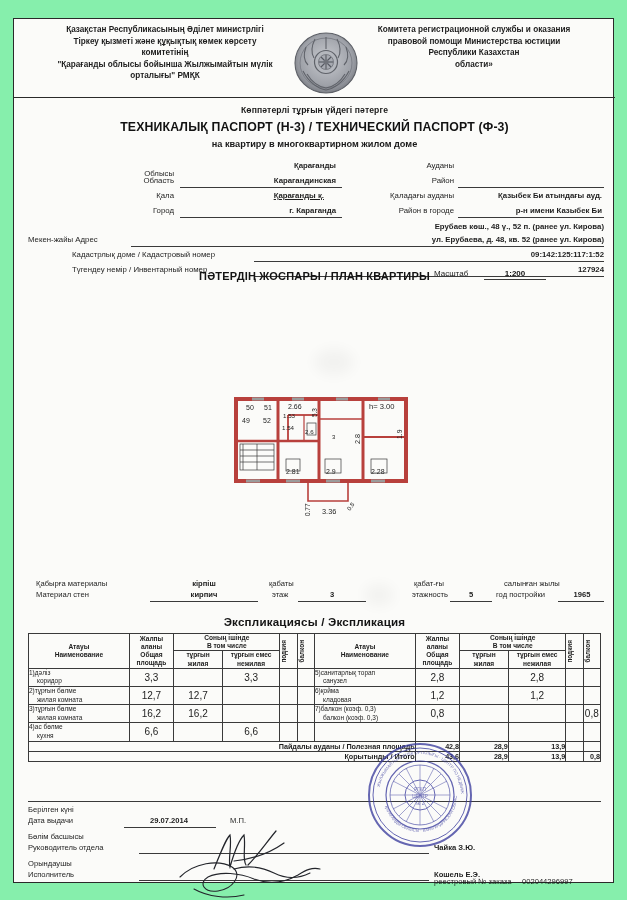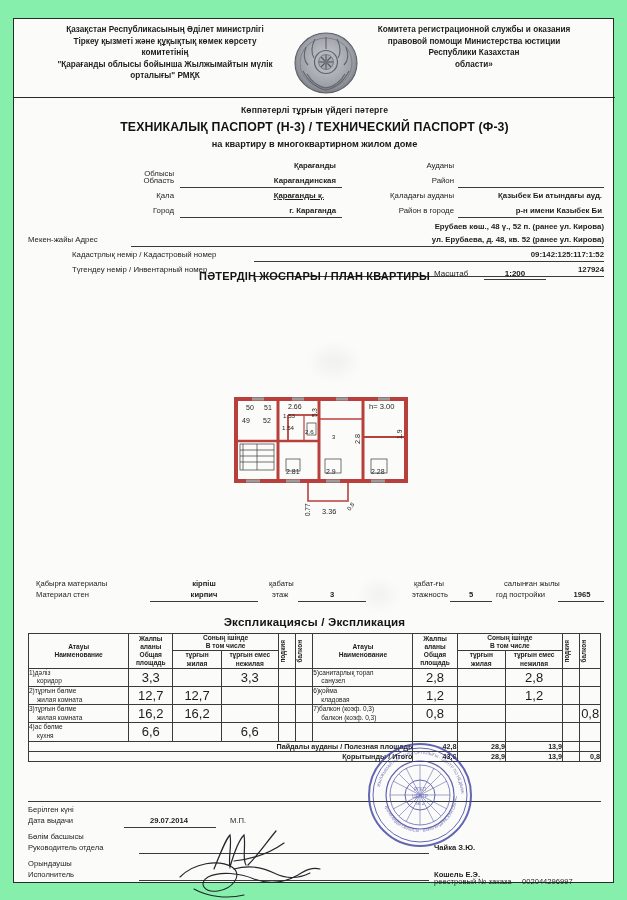--- a/index.html
+++ b/index.html
@@ -47,21 +47,21 @@
   .exp-title{position:absolute;left:0;top:596px;width:601px;text-align:center;
     font-size:11.6px;font-weight:bold;color:#141414;letter-spacing:.2px;}
   .tbl{position:absolute;left:14px;top:614px;width:573px;
     border-collapse:collapse;font-size:6.6px;color:#1d1d1d;}
   .tbl td,.tbl th{border:0.9px solid #3a3a3a;padding:0;vertical-align:middle;}
   .th{text-align:center;font-weight:bold;font-size:6.6px;line-height:8.2px;padding:2px 1px;}
   .vert{writing-mode:vertical-rl;transform:rotate(180deg);white-space:nowrap;
     font-weight:bold;font-size:6.4px;text-align:center;padding:2px 0;}
   .nm{padding:2px 3px;line-height:8.6px;font-size:6.5px;}
   .nm .ln2{padding-left:8px;}
-  .num{text-align:center;font-size:13px;}
+  .num{text-align:center;font-size:10px;}
   .tot{text-align:right;font-weight:bold;font-size:7.2px;padding:1px 5px;}
   .totv{text-align:right;font-weight:bold;font-size:7.2px;}
 
   .sign{position:absolute;left:0;top:786px;width:601px;font-size:7.6px;color:#1d1d1d;}
   .sign .k{position:absolute;white-space:nowrap;line-height:10.4px;}
   .sign .v{position:absolute;font-weight:bold;white-space:nowrap;}
   .sign .nmr{position:absolute;font-weight:bold;white-space:nowrap;font-size:7.6px;}
   .sign .reg{position:absolute;font-size:7.6px;white-space:nowrap;}
   .sep-line{position:absolute;left:14px;width:573px;border-top:1px solid #3a3a3a;height:0;}
 
@@ -167,21 +167,21 @@
       <div class="frow" style="height:13px;">
         <span class="val" style="left:380px;top:1px;width:210px;">Ерубаев көш., 48 ү., 52 п. (ранее ул. Кирова)</span>
       </div>
       <div class="frow" style="height:15px;">
         <span class="lbl" style="left:14px;top:1px;width:105px;text-align:left;">Мекен-жайы Адрес</span>
         <span class="val" style="left:380px;top:1px;width:210px;">ул. Ерубаева, д. 48, кв. 52 (ранее ул. Кирова)</span>
         <span class="uline" style="left:117px;top:12px;width:473px;"></span>
       </div>
 
       <div class="frow" style="height:15px;">
-        <span class="lbl" style="left:58px;top:1px;width:180px;text-align:left;">Кадастрлық немір / Кадастровый номер</span>
+        <span class="lbl" style="left:58px;top:1px;width:180px;text-align:left;">Кадастрлық доме / Кадастровый номер</span>
         <span class="val" style="left:430px;top:1px;width:160px;">09:142:125:117:1:52</span>
         <span class="uline" style="left:240px;top:12px;width:350px;"></span>
       </div>
 
       <div class="frow" style="height:15px;">
         <span class="lbl" style="left:58px;top:1px;width:180px;text-align:left;">Түгендеу немір / Инвентарный номер</span>
         <span class="val" style="left:430px;top:1px;width:160px;">127924</span>
         <span class="uline" style="left:240px;top:12px;width:350px;"></span>
       </div>
     </div>

